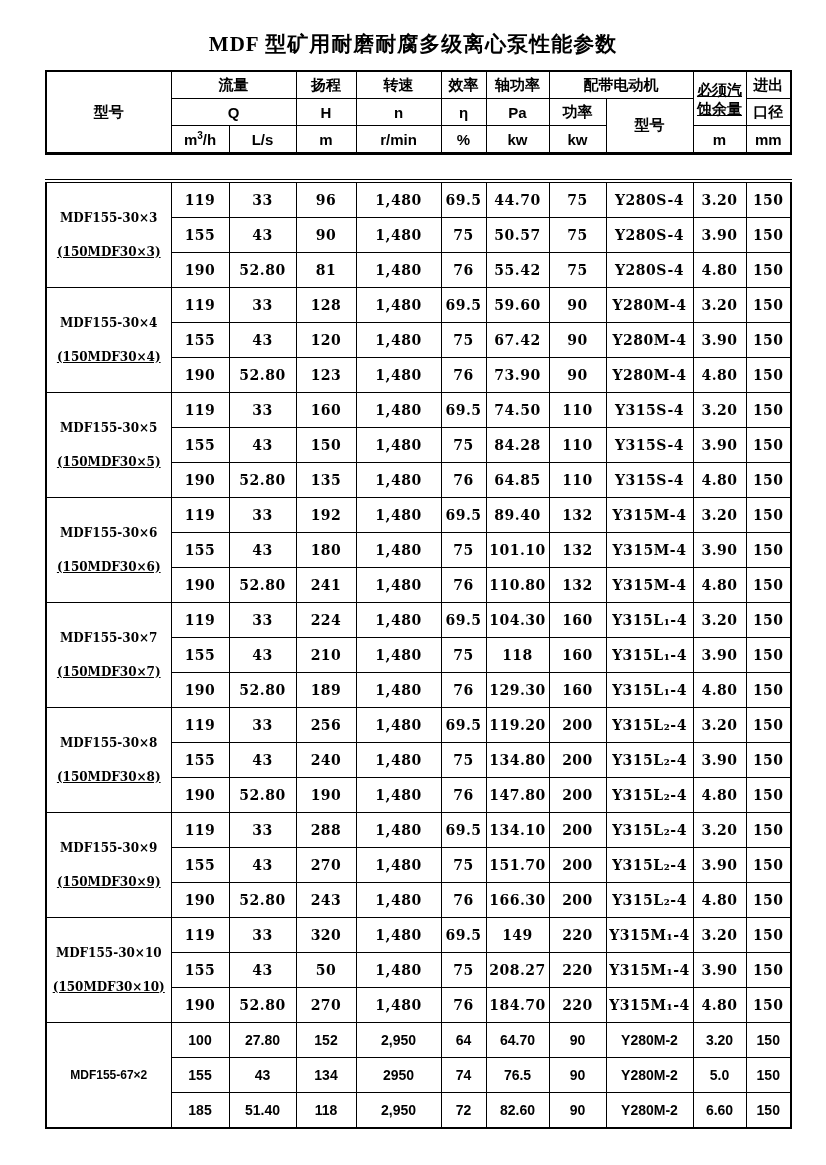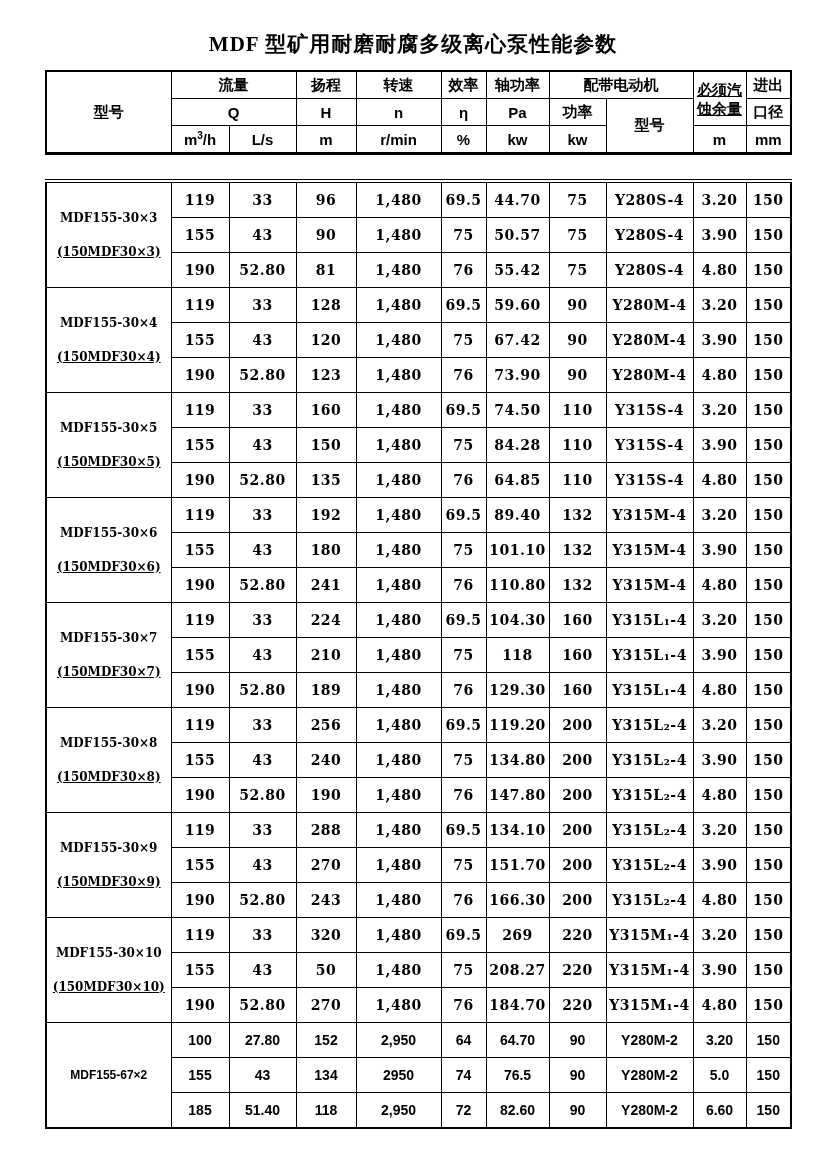--- a/index.html
+++ b/index.html
@@ -407,21 +407,21 @@
         <tr>
           <td rowspan="3" class="model-cell">
             <div>MDF155-30×10</div>
             <div>(150MDF30×10)</div>
           </td>
           <td>119</td>
           <td>33</td>
           <td>320</td>
           <td>1,480</td>
           <td>69.5</td>
-          <td>269</td>
+          <td>149</td>
           <td>220</td>
           <td>Y315M₁-4</td>
           <td>3.20</td>
           <td>150</td>
         </tr>
         <tr>
           <td>155</td>
           <td>43</td>
           <td>50</td>
           <td>1,480</td>

